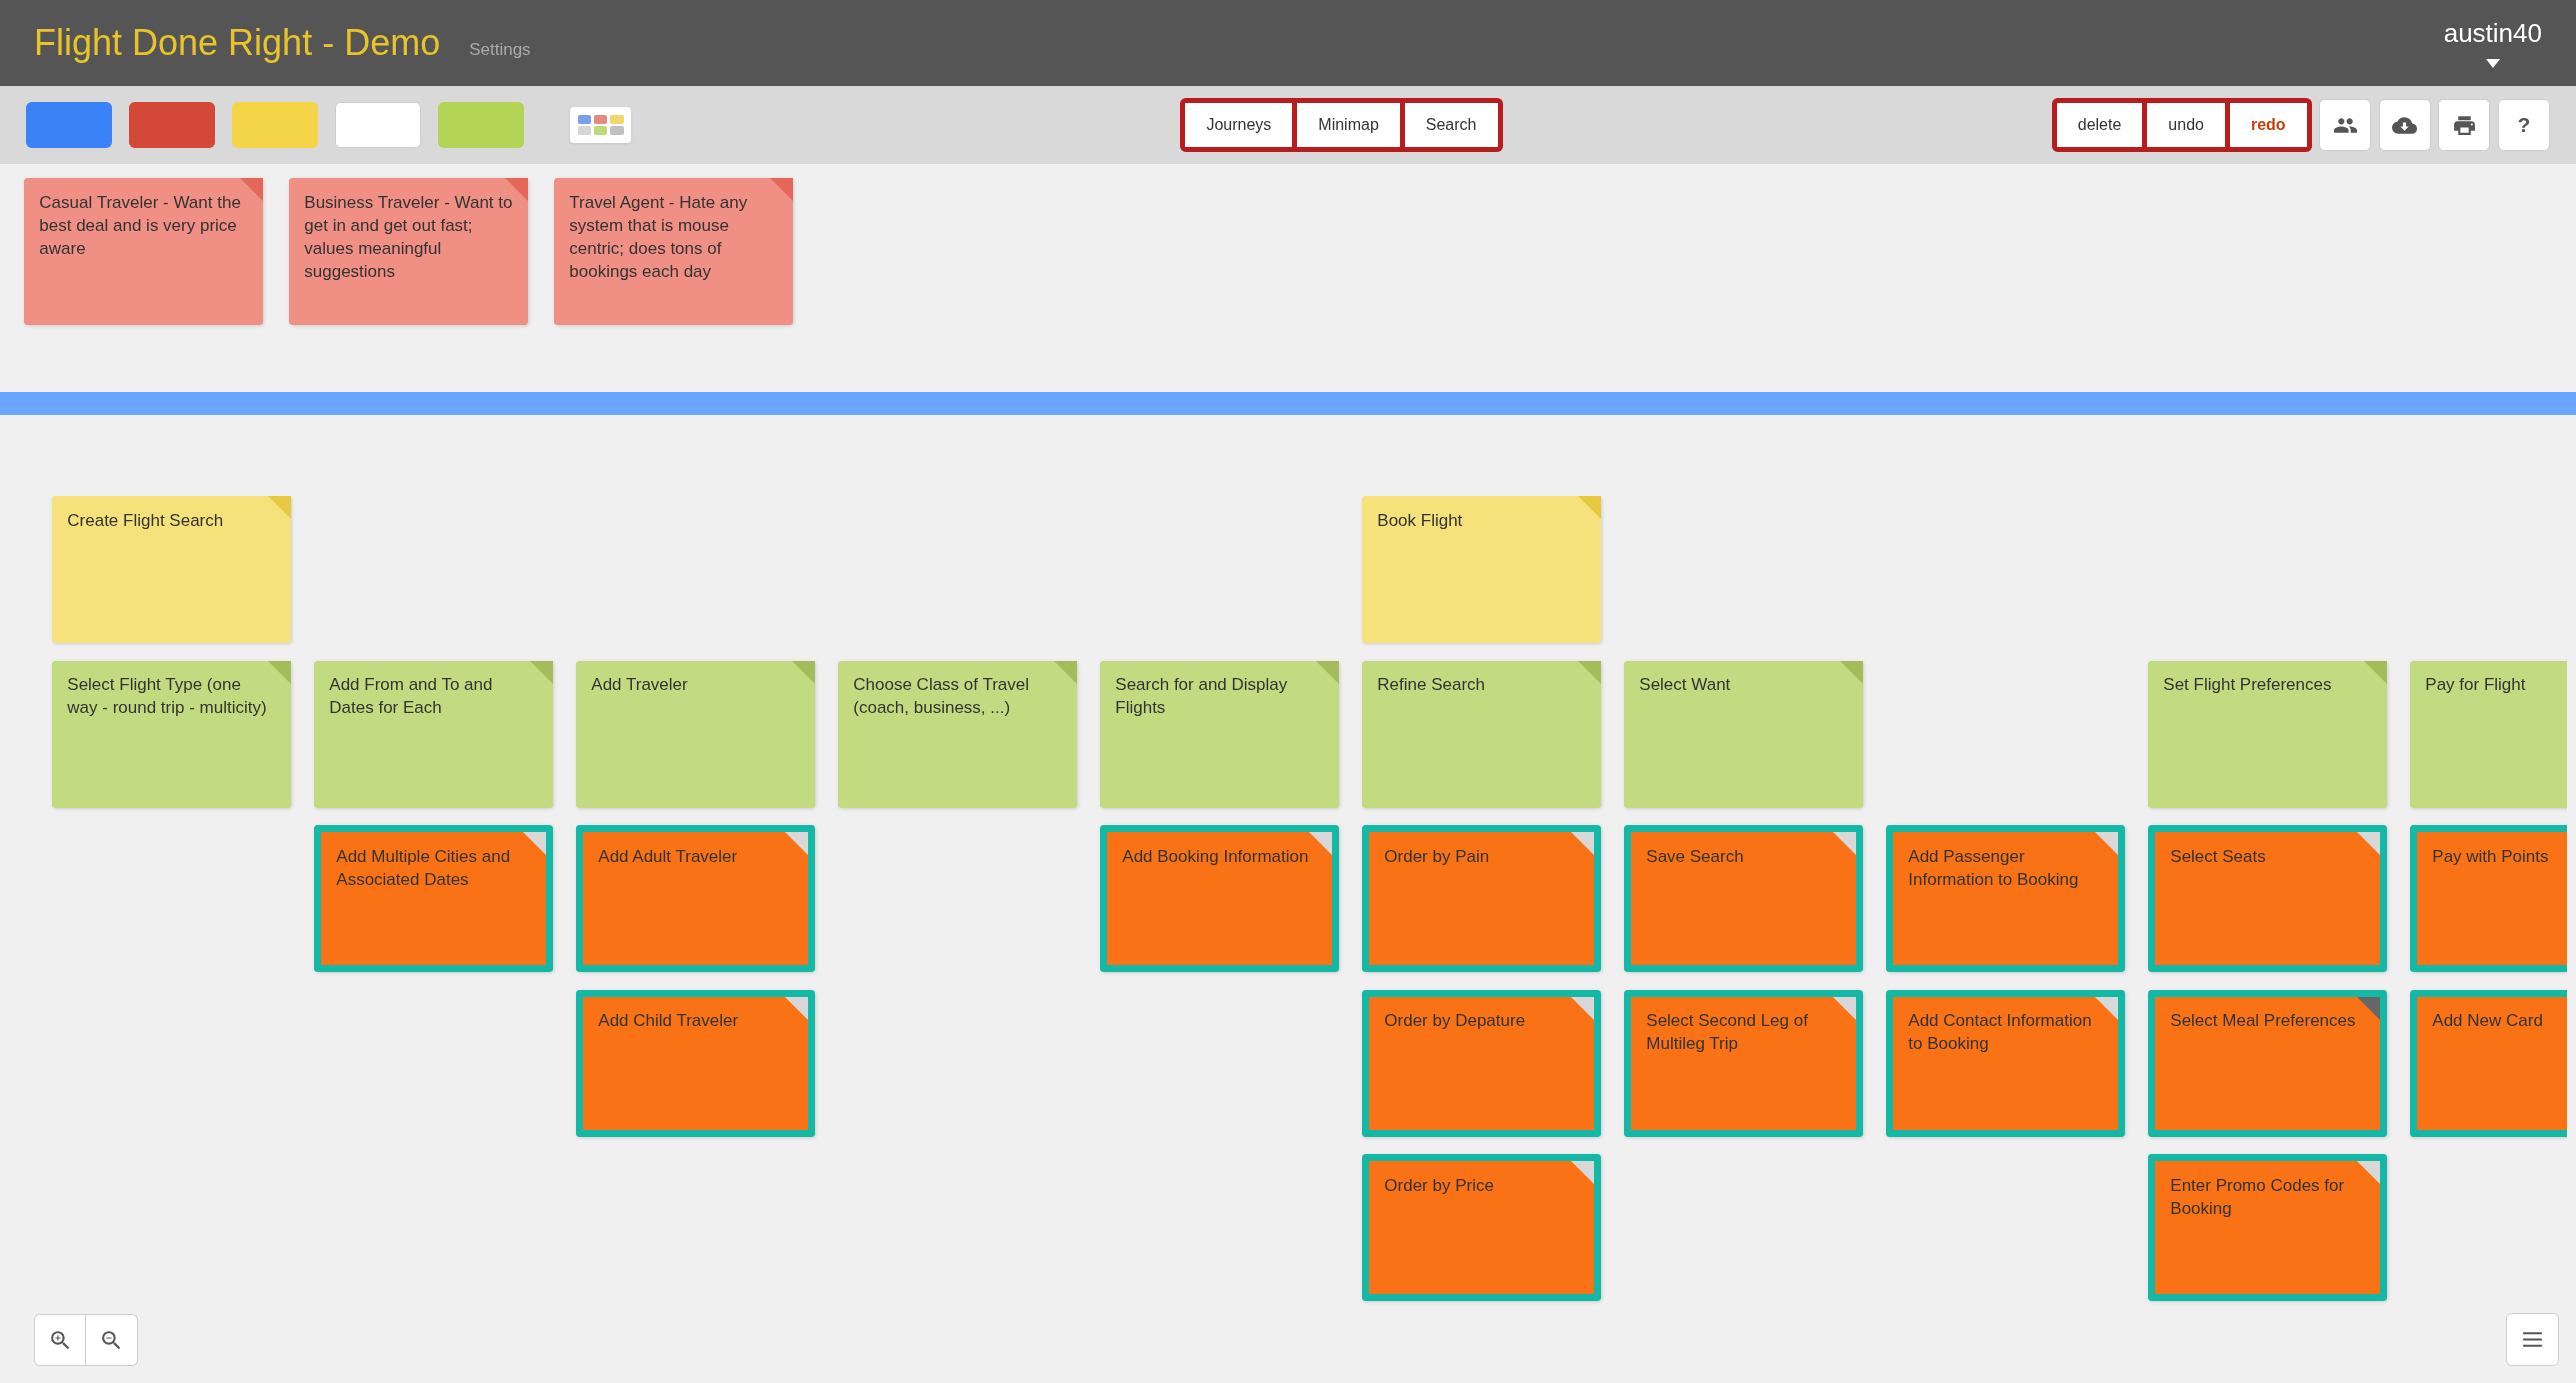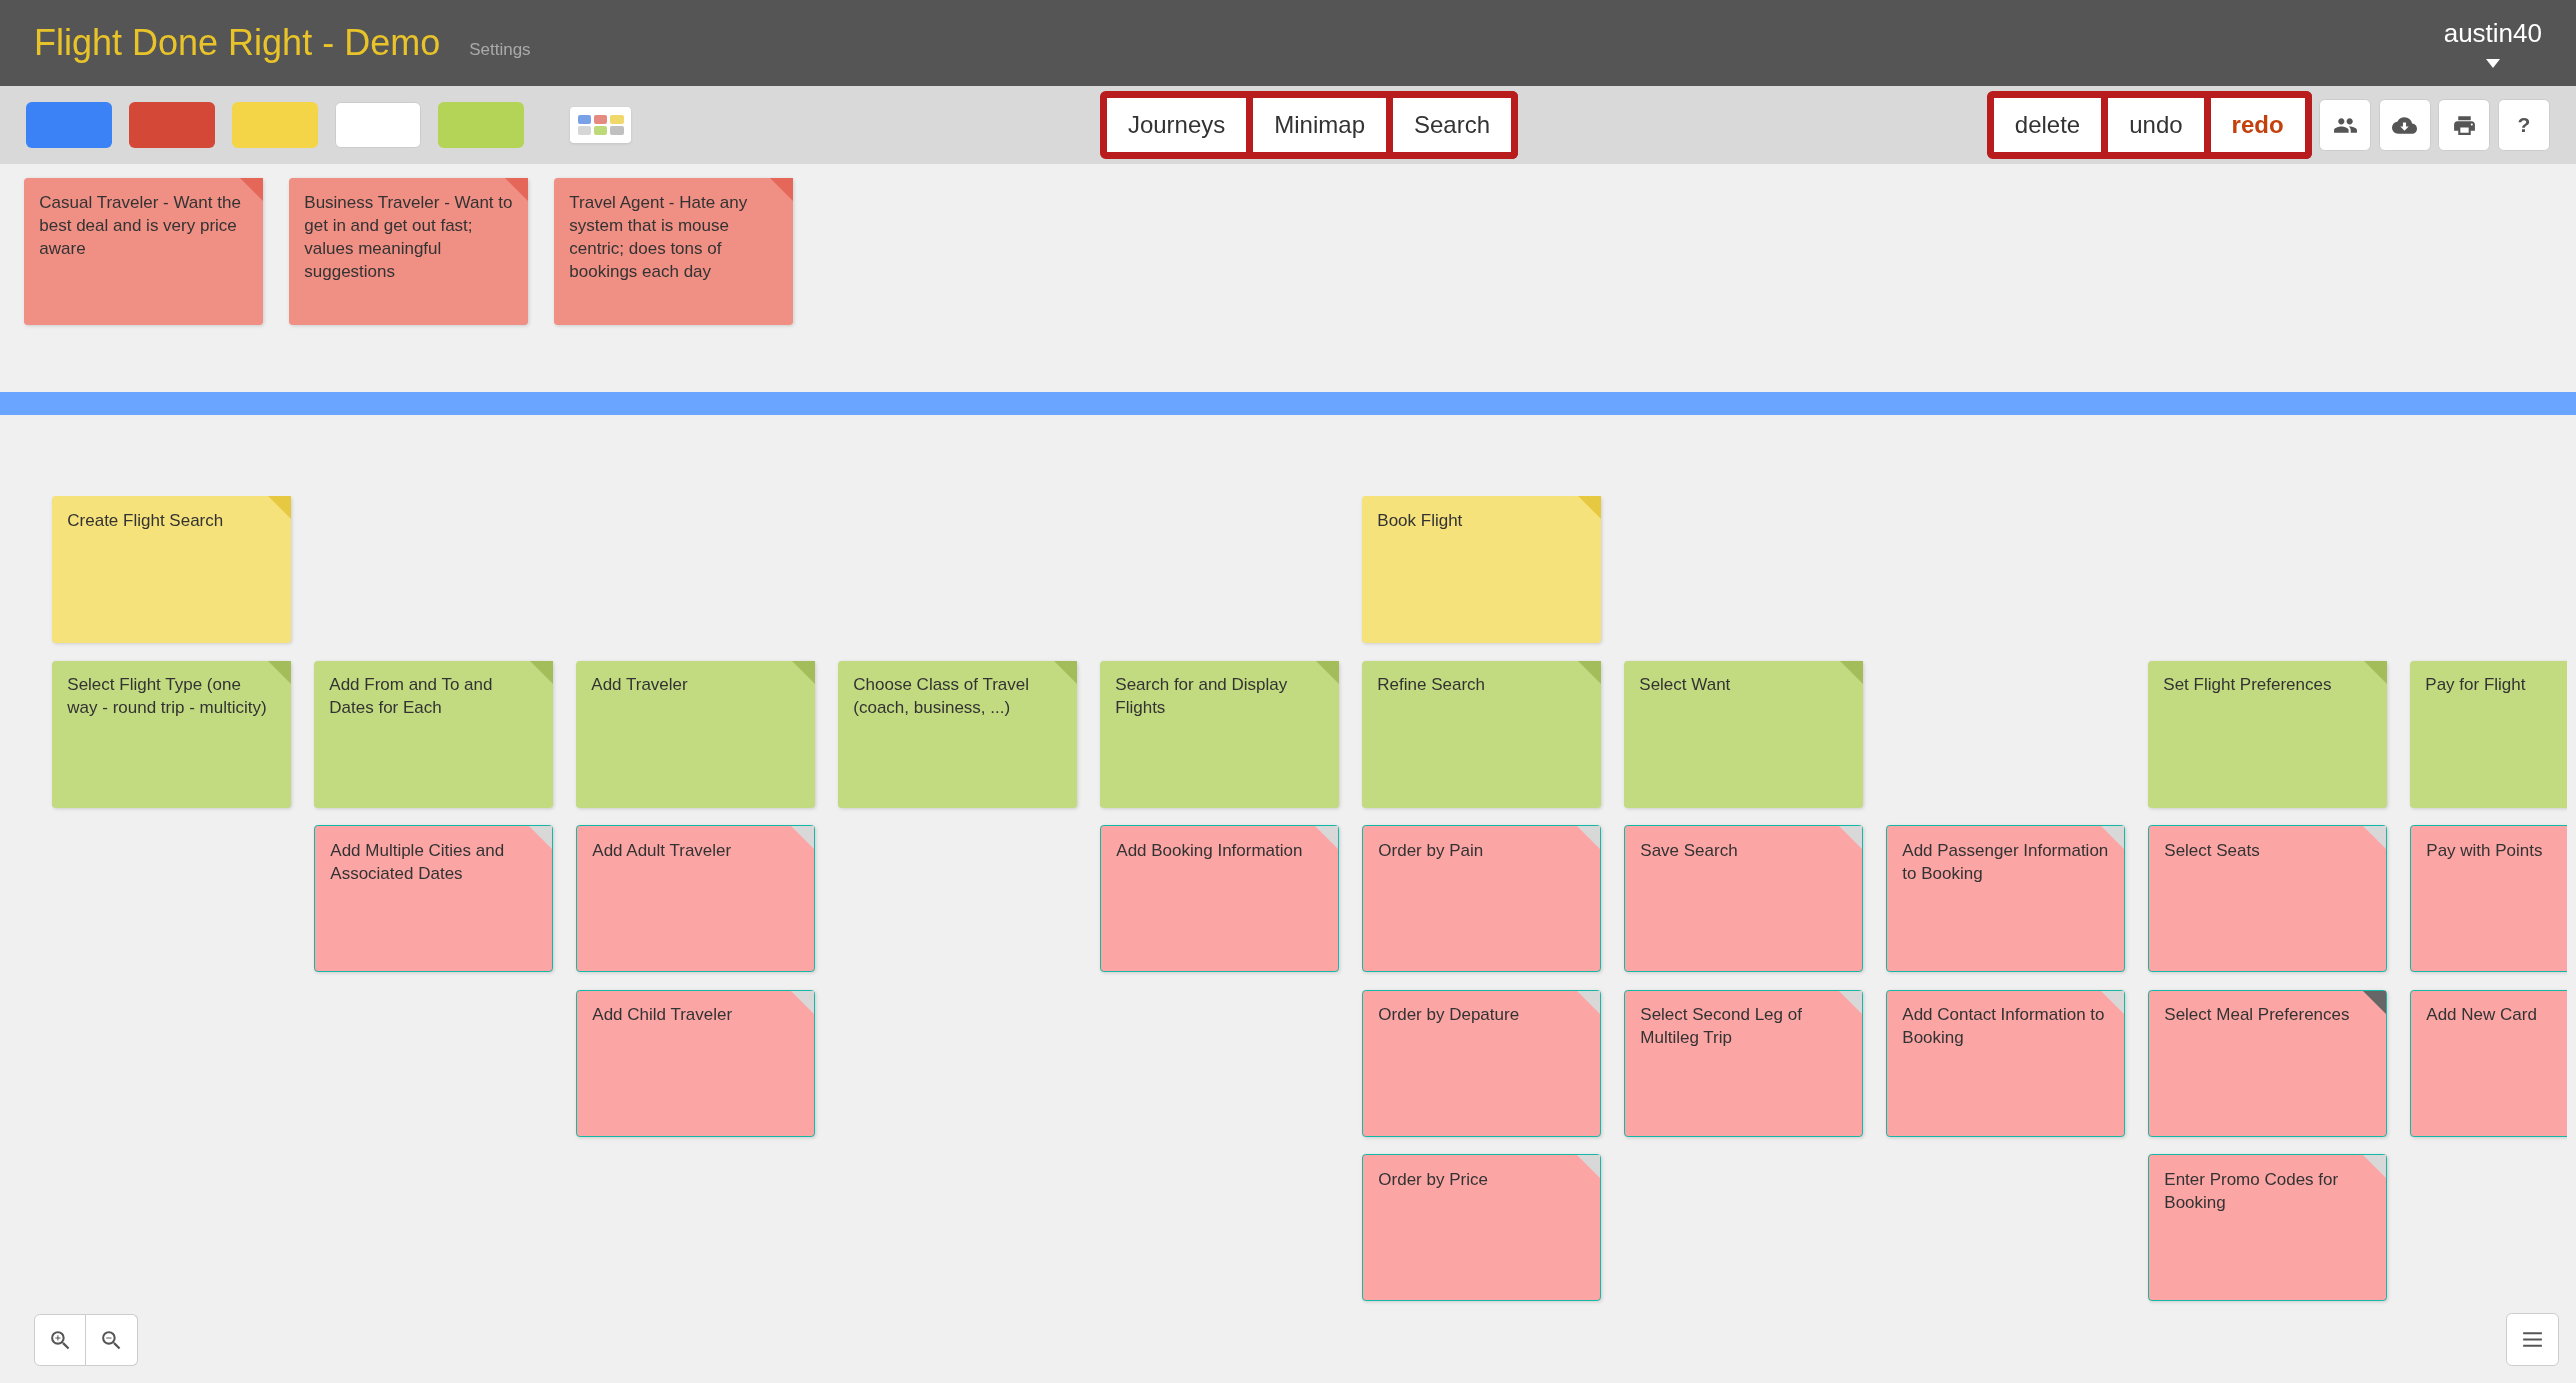--- a/index.html
+++ b/index.html
@@ -16,37 +16,37 @@
 .swatch.blue { background:#3b82f6; }
 .swatch.red { background:#d34836; }
 .swatch.yellow { background:#f4d547; }
 .swatch.white { background:#ffffff; border:1px solid #ccc; }
 .swatch.green { background:#b4d457; }
 .palette-icon { margin-left:29px; display:flex; flex-direction:column; gap:2.9px; background:#fff; padding:7.6px; border-radius:3.8px; box-shadow:0 1px 2.9px rgba(0,0,0,0.1); cursor:pointer;}
 .palette-row { display:flex; gap:2.9px; }
 .palette-cell { width:13.4px; height:8.6px; border-radius:1.9px; }
 .toolbar-center { display:flex; }
 .btn-group { display:flex; }
-.btn { background:#fff; border:7px solid #b91c1c; padding:13.4px 21px; font-size:24px; cursor:pointer; color:#333; }
+.btn { background:#fff; border:5px solid #b91c1c; padding:13.4px 21px; font-size:16px; cursor:pointer; color:#333; }
 .btn + .btn { border-left:none; }
 .btn:first-child { border-radius:5.7px 0 0 5.7px; }
 .btn:last-child { border-radius:0 5.7px 5.7px 0; }
 .btn-group .btn:only-child { border-radius:5.7px; }
 .btn.disabled { color:#c2410c; cursor:default;font-weight:bold; }
 .toolbar-right { display:flex; gap:7.6px; align-items:center; }
 .icon-btn { background:#fff; border:1px solid #ccc; width:52px; height:52px; border-radius:5.7px; display:flex; align-items:center; justify-content:center; font-size:21px; cursor:pointer; color:#555;}
 .icon-btn svg { width:25px; height:25px; fill:#555; }
 
 .canvas { position:relative; width:100%; height:calc(100% - 164px); padding:14.3px 9.5px 14.3px 24px; overflow:hidden;}
 .personas-row { display:flex; gap:26px; margin-bottom:67px;}
 .card { position:relative; width:239px; height:147px; border-radius:3.8px; padding:13.4px 15.3px; font-size:17px; line-height:1.35; box-shadow:1px 1px 3.8px rgba(0,0,0,0.15); cursor:move;}
 .card.red-card { background:#f08f84; color:#333; }
 .card.yellow-card { background:#f6e27a; }
 .card.green-card { background:#c3db80; }
-.card.white-card { background:#fca5a5; border:1px solid #14b8a6; }
+.card.white-card { background:#f97316; border:7px solid #14b8a6; }
 .dog-ear { position:absolute; top:0; right:0; width:0; height:0; }
 .red-card .dog-ear { border-top:23px solid #e4675a; border-left:23px solid transparent;}
 .yellow-card .dog-ear { border-top:23px solid #e7c941; border-left:23px solid transparent;}
 .green-card .dog-ear { border-top:23px solid #a4bd5b; border-left:23px solid transparent;}
 .white-card .dog-ear { border-top:23px solid #d8d8d8; border-left:23px solid transparent;}
 .white-card.alt .dog-ear { border-top:23px solid #666; border-left:23px solid transparent;}
 
 .blue-bar { height:23px; background:#6aa5ff; margin:0 -24px 81px -24px; }
 
 .story-map { overflow-x:hidden; white-space:nowrap;}

